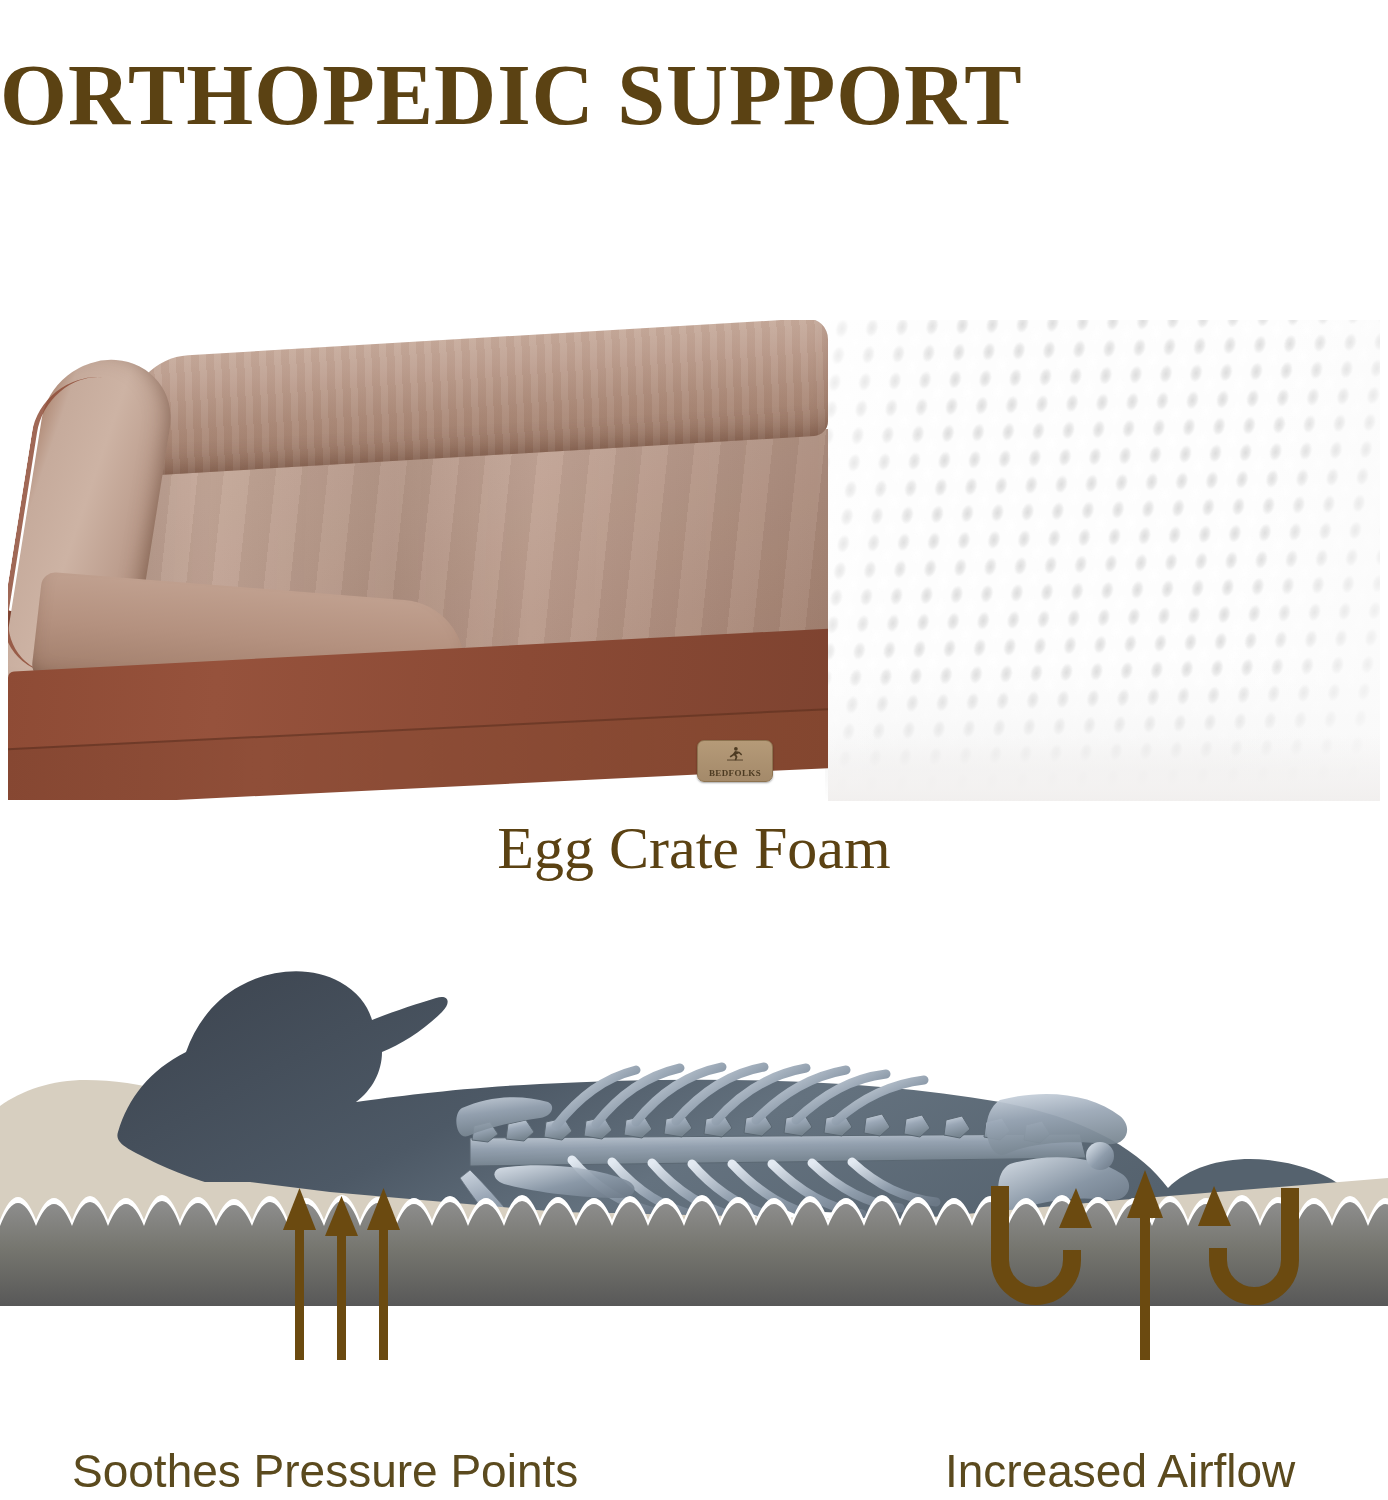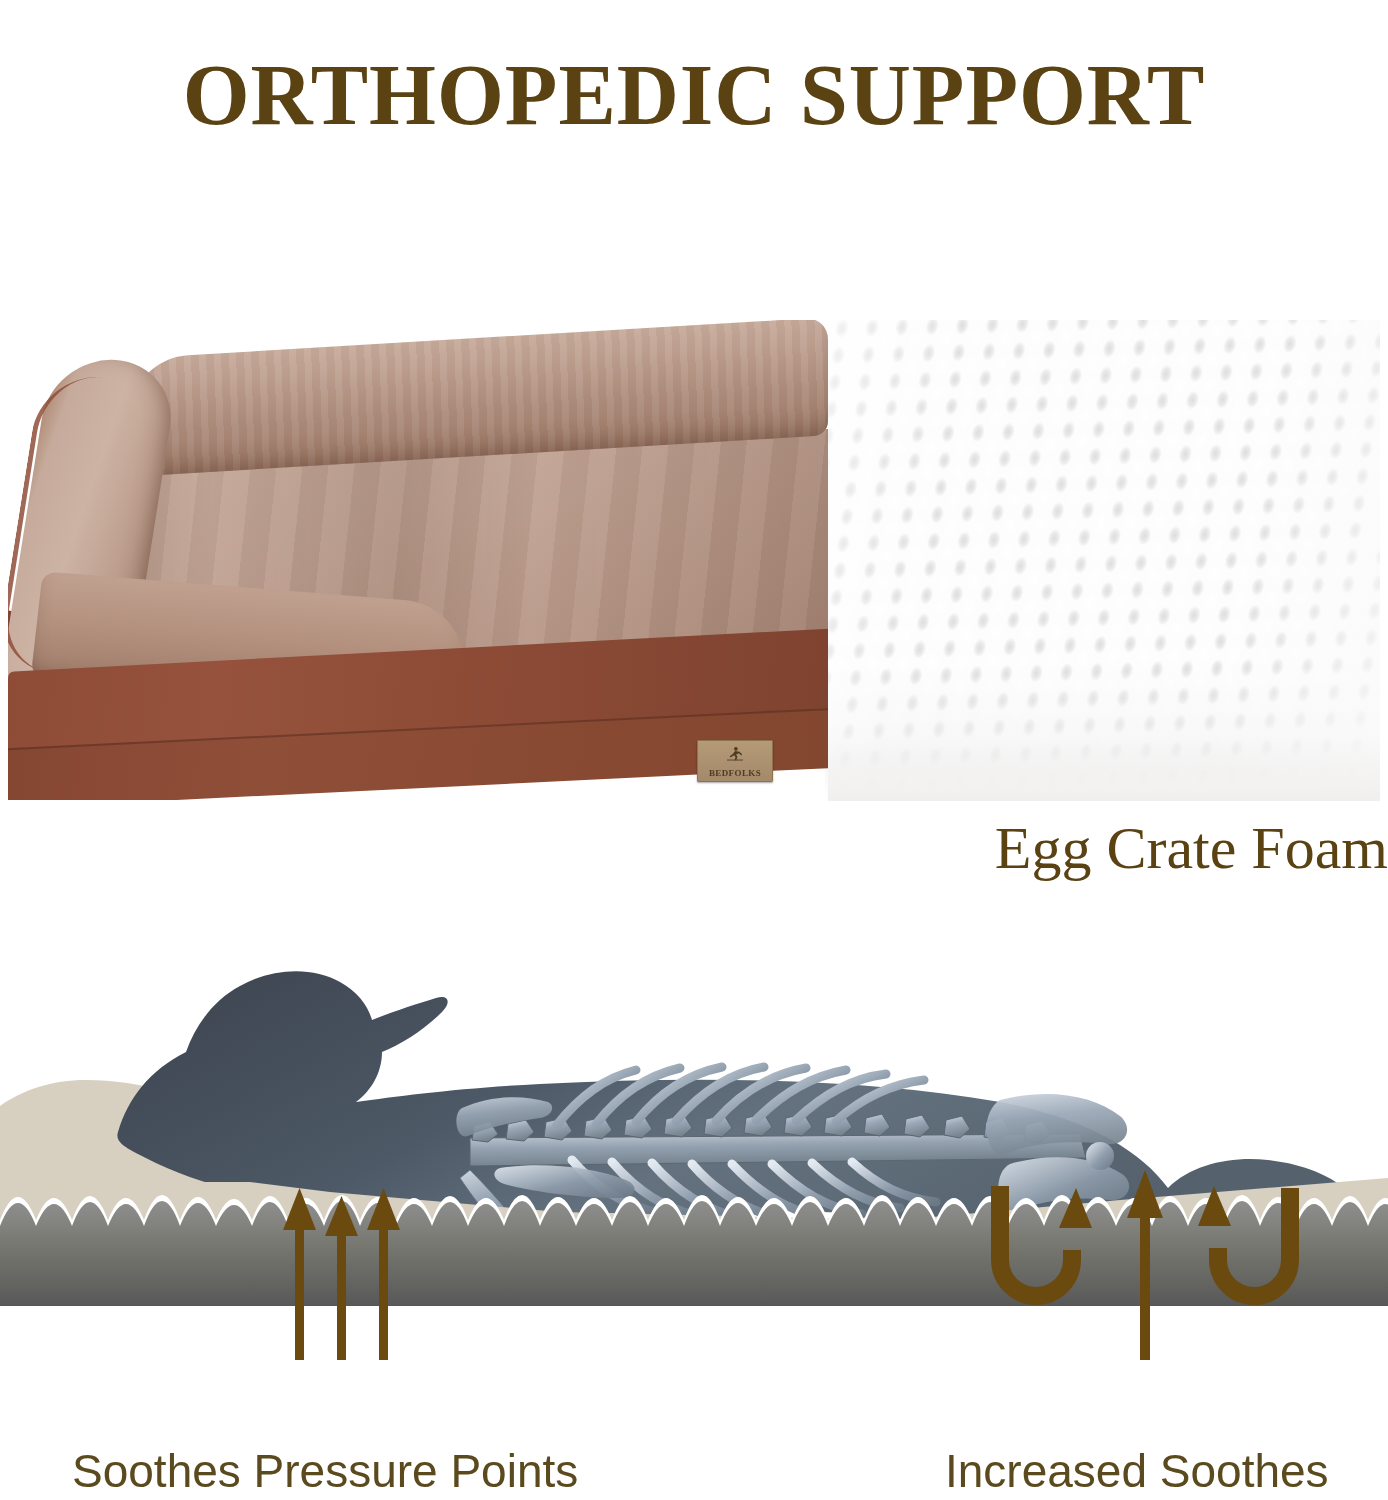--- a/index.html
+++ b/index.html
@@ -5,21 +5,21 @@
   html,body{margin:0;padding:0;background:#ffffff;}
   body{
     width:1388px;height:1500px;position:relative;overflow:hidden;
     font-family:"Liberation Sans", sans-serif;
     -webkit-font-smoothing:antialiased;
   }
 
   
   .headline{
     position:absolute;left:0;top:52px;width:1388px;
-    text-align:center;
+    text-align:left;
     font-family:"Liberation Serif","DejaVu Serif",serif;
     font-size:86px;line-height:1;font-weight:700;
     letter-spacing:1px;
     color:#5b4213;
     white-space:nowrap;
   }
 
   
   .photo{
     position:absolute;left:8px;top:320px;width:1372px;height:480px;
@@ -124,38 +124,38 @@
     border-left:5px solid rgba(143,78,56,.85);
     border-radius:60px;
     transform:rotate(9deg) skewY(-5deg);
   }
 
   
   .brand-patch{
     position:absolute;left:697px;top:740px;width:76px;height:42px;
     background:linear-gradient(#b59a78,#a48a6a);
     border:1px solid #8d7350;
-    border-radius:1px;
+    border-radius:7px;
     box-shadow:0 1px 2px rgba(0,0,0,.35);
     display:flex;flex-direction:column;align-items:center;justify-content:flex-end;
     padding-bottom:3px;box-sizing:border-box;
   }
   .brand-mark{
     position:absolute;top:5px;left:50%;transform:translateX(-50%);
     width:22px;height:16px;
   }
   .brand-text{
     font-family:"Liberation Serif",serif;
     font-size:9px;letter-spacing:.4px;color:#4d3b22;font-weight:700;
     line-height:1;
   }
 
   
   .subtitle{
-    position:absolute;left:0;top:818px;width:1388px;text-align:right;
+    position:absolute;left:0;top:818px;width:1388px;text-align:center;
     font-family:"Liberation Serif","DejaVu Serif",serif;
     font-size:60px;line-height:1;color:#5b4213;white-space:nowrap;
   }
 
   
   .diagram{position:absolute;left:0;top:920px;width:1388px;height:440px;}
   .diagram svg{display:block;}
 
   
   .caption{
@@ -388,13 +388,13 @@
     <g>
       <path d="M1290,268 L1290,340 a36,36 0 0 1 -72,0 L1218,328" fill="none" stroke="#6b4a10" stroke-width="18" stroke-linecap="butt"></path>
       <path d="M1214,266 L1231,306 L1198,306 Z"></path>
     </g>
   </g>
 </svg>
 </div>
 
 <div class="caption caption-left">Soothes Pressure Points</div>
 
-<div class="caption caption-right">Increased Soothes</div>
+<div class="caption caption-right">Increased Airflow</div>
 
 </body></html>

